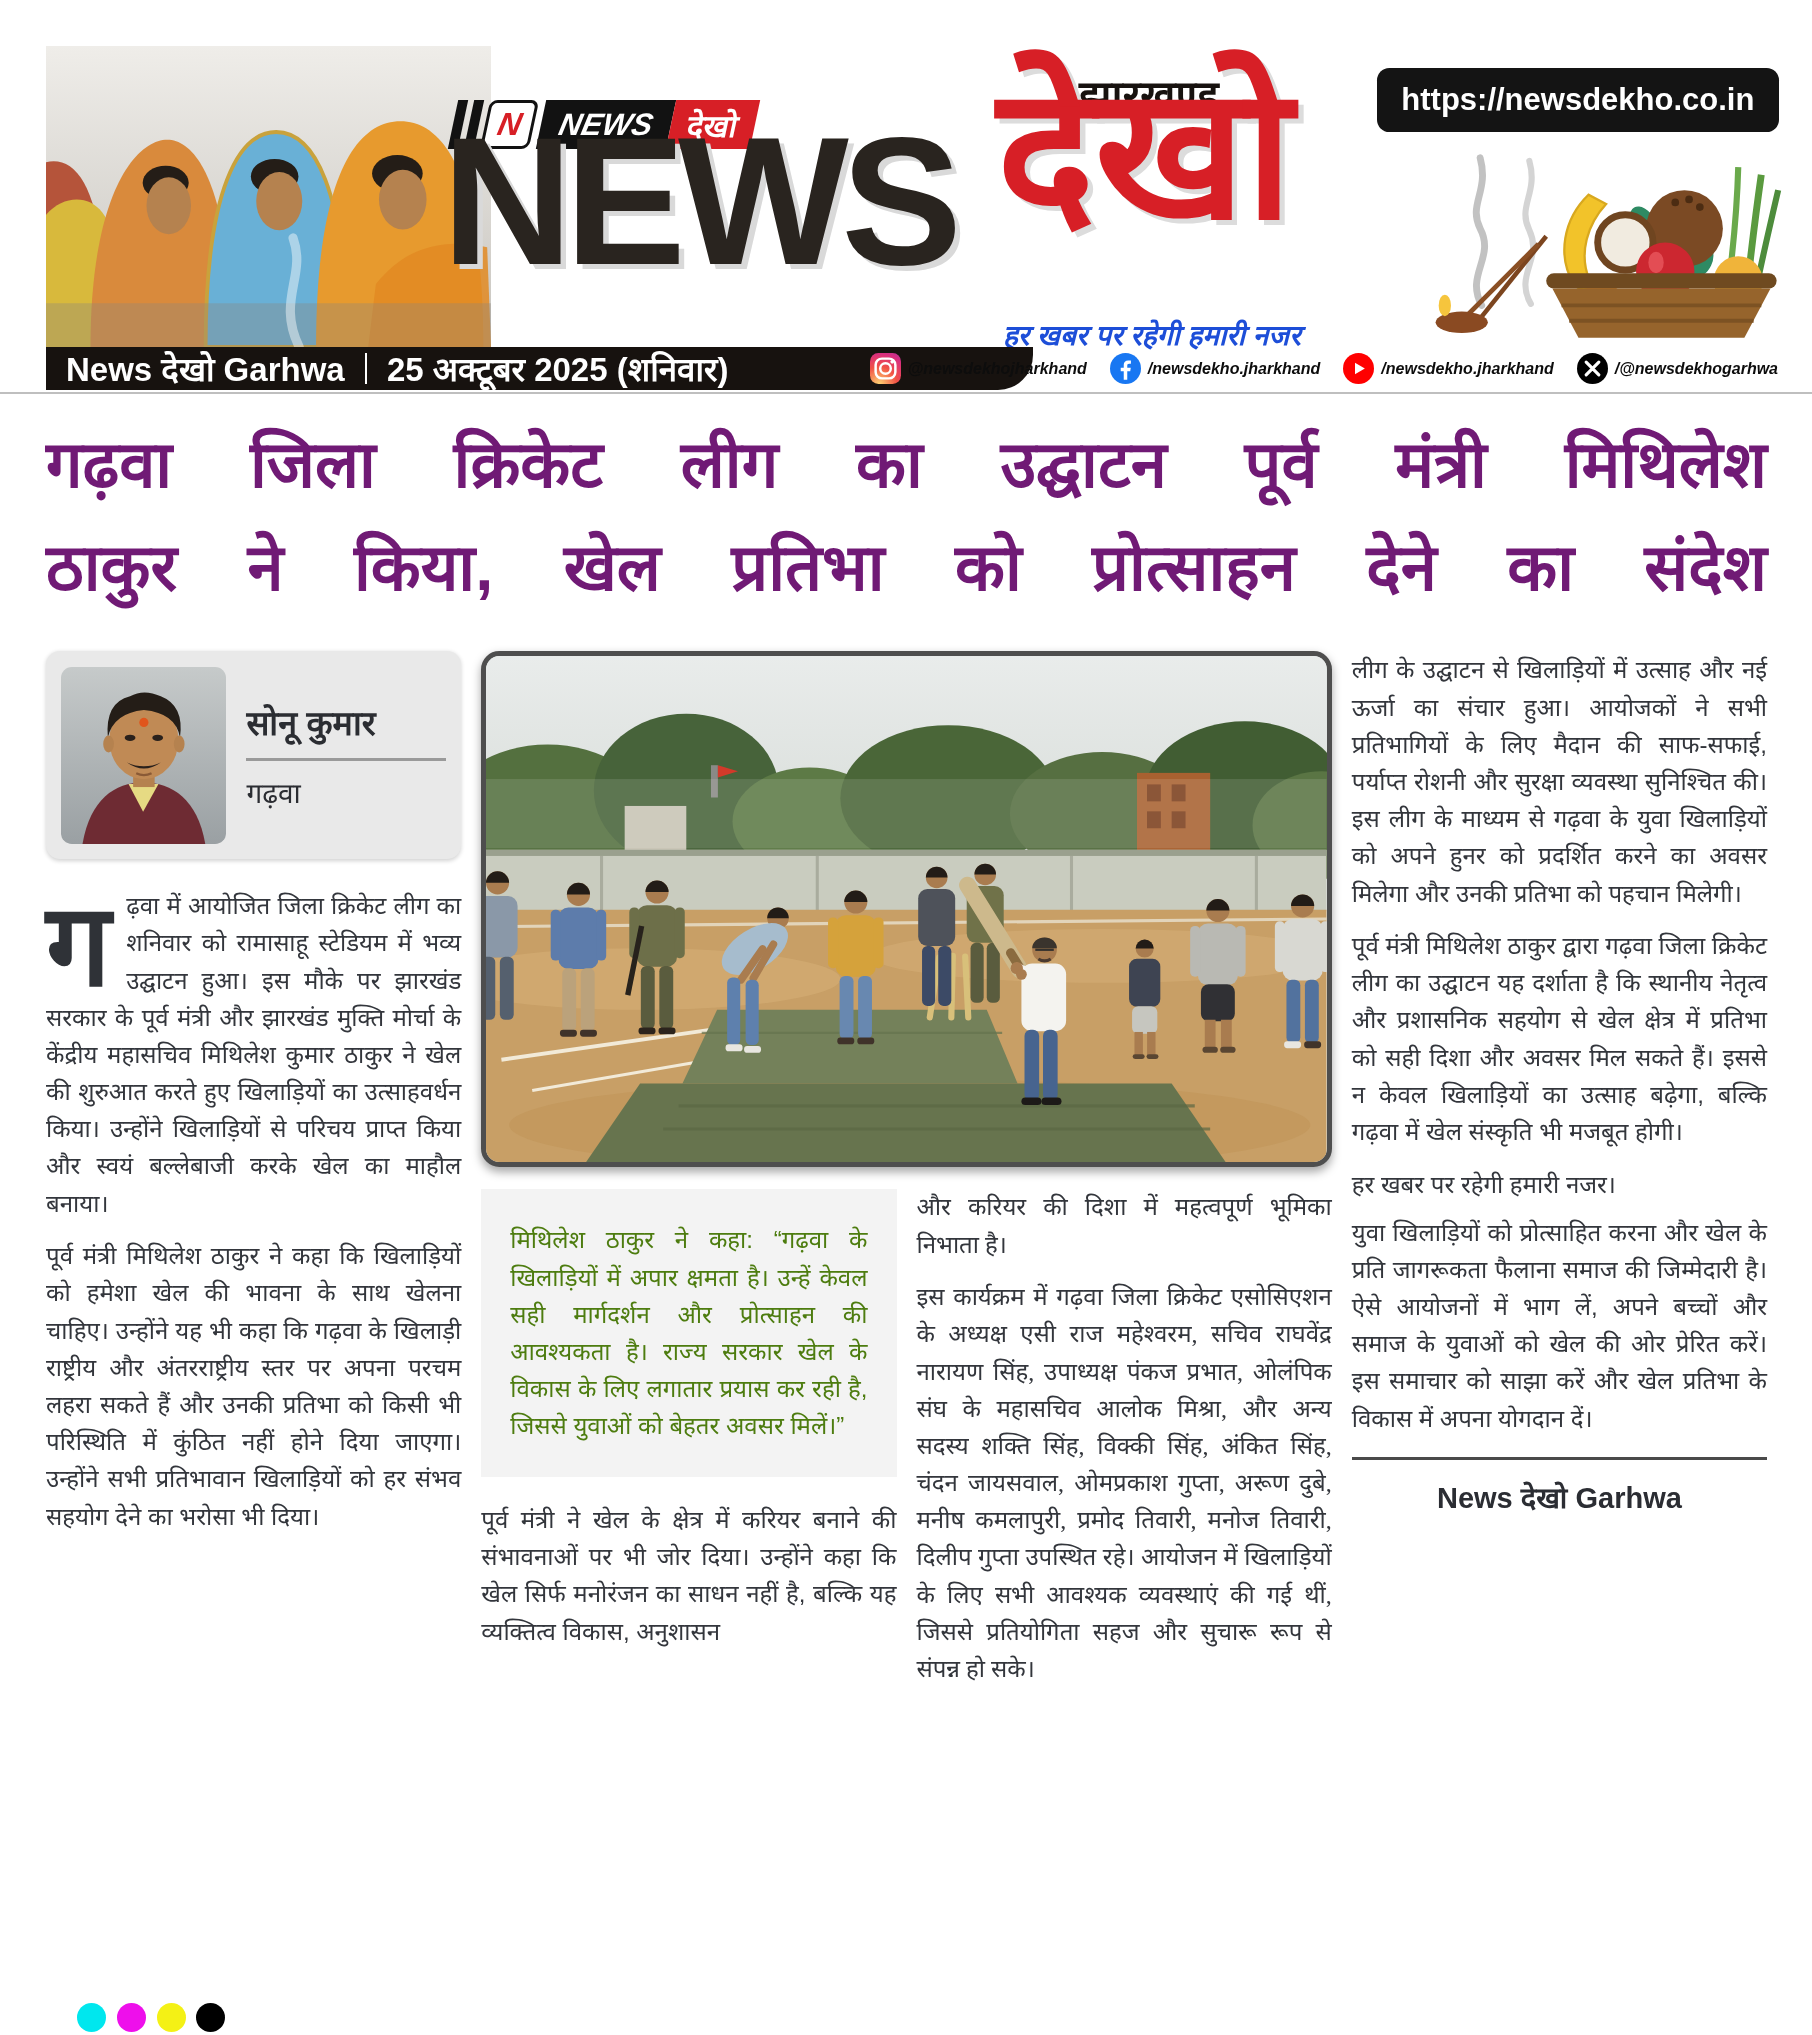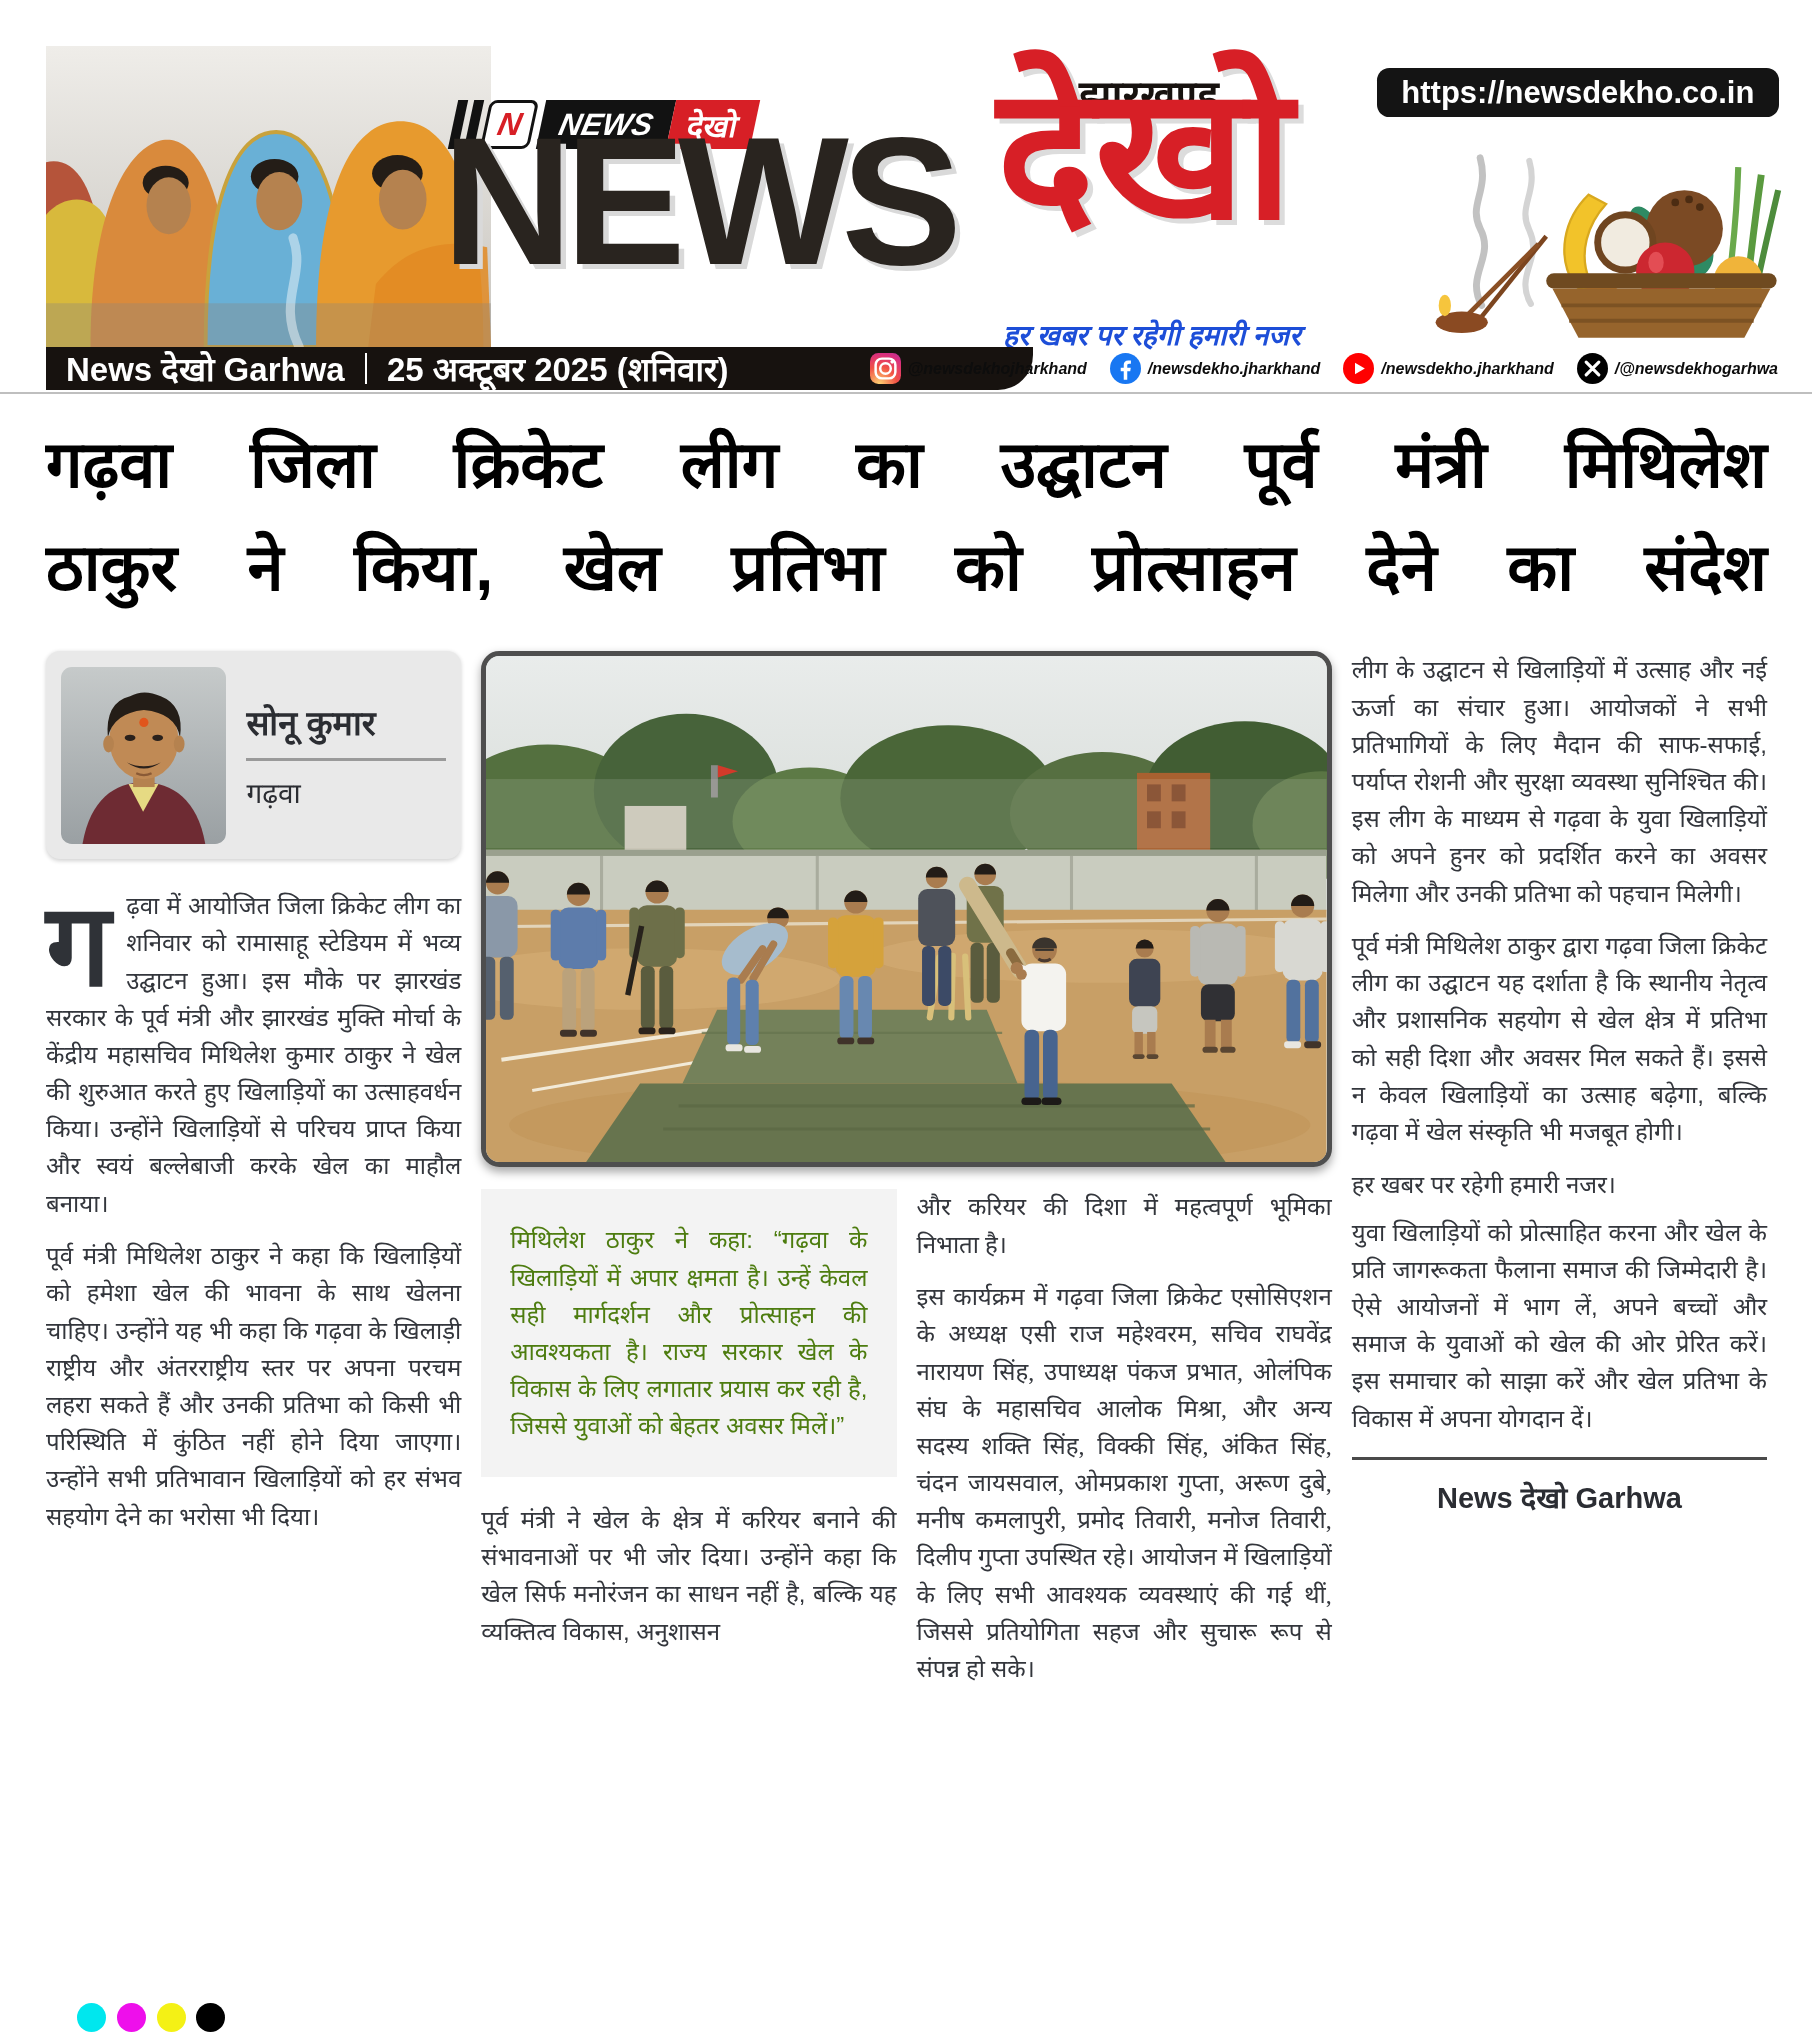--- a/index.html
+++ b/index.html
@@ -25,40 +25,40 @@
   .badge-dekho { background:#d71f26; color:#fff; font-weight:700; font-size:31px;
                  display:flex; align-items:center; padding:0 17px; }
   .logo-news { position:absolute; left:0; top:51px; font-size:181px; line-height:1; font-weight:700;
                letter-spacing:-7.7px; color:#29241f; text-shadow:5.4px 5.4px 0 #d9d9d9; }
   .logo-dekho { position:absolute; left:555px; top:-26px; font-size:184px; line-height:1.3; font-weight:700;
                 color:#d71f26; text-shadow:5.4px 5.4px 0 #dcdcdc; white-space:nowrap; }
   .logo-state { position:absolute; left:637px; top:4.6px; font-size:43px; font-weight:700; color:#17120f; }
   .logo-tagline { position:absolute; left:561px; top:255px; font-size:28px; font-weight:700; font-style:italic;
                   color:#1d4ed8; white-space:nowrap; }
 
-  .url-pill { position:absolute; right:34px; top:68px; height:49px; background:#141414; color:#ffffff;
+  .url-pill { position:absolute; right:34px; top:68px; height:64px; background:#141414; color:#ffffff;
               border-radius:12.3px; padding:0 24.6px; display:flex; align-items:center;
               font-size:31px; font-weight:700; text-decoration:none; }
   .basket { position:absolute; right:21.5px; top:121px; width:361px; height:219px; }
   .basket svg { display:block; width:100%; height:100%; }
 
   .edition-bar { position:absolute; left:46px; top:347px; width:987px; height:43px;
                  background:#17120f; border-radius:0 0 35px 0;
                  display:flex; align-items:center; gap:20px; padding:0 7.7px 0 20px;
                  color:#fff; font-size:33px; font-weight:700; }
   .vbar { width:2.3px; height:31px; background:#ffffff; }
   .social-row { position:absolute; right:35px; top:347px; height:43px; display:flex; align-items:center; gap:23px; }
   .social-item { display:flex; align-items:center; gap:7px; text-decoration:none;
                  color:#0d0d0d; font-size:16px; font-weight:700; font-style:italic; }
   .sicon { width:31px; height:31px; display:flex; }
   .header-rule { position:absolute; left:0; top:392px; width:100%; height:2.3px; background:#bfbfbf; }
 
   
   .headline { margin:17px 46px 0; font-size:65px; line-height:1.58; font-weight:800;
-              color:#000000; text-align:justify; text-align-last:justify; }
+              color:#701a75; text-align:justify; text-align-last:justify; }
   .subhead { margin:35px 46px 0; font-size:31.5px; line-height:1.35; font-weight:700; color:#1e2023; }
 
   
   .content { margin:32px 46px 0; display:grid; grid-template-columns:repeat(4,1fr);
              column-gap:20px; grid-template-rows:538px auto; }
   .colA { grid-column:1; grid-row:1 / span 2; }
   .photo-frame { grid-column:2 / span 2; grid-row:1; height:516px; margin-bottom:21.5px;
                  border:5.4px solid #4e4e4e; border-radius:18.4px; overflow:hidden;
                  box-shadow:0 4.6px 9.2px rgba(0,0,0,.35); background:#dfe3e2; }
   .photo-frame svg { display:block; width:100%; height:100%; }

